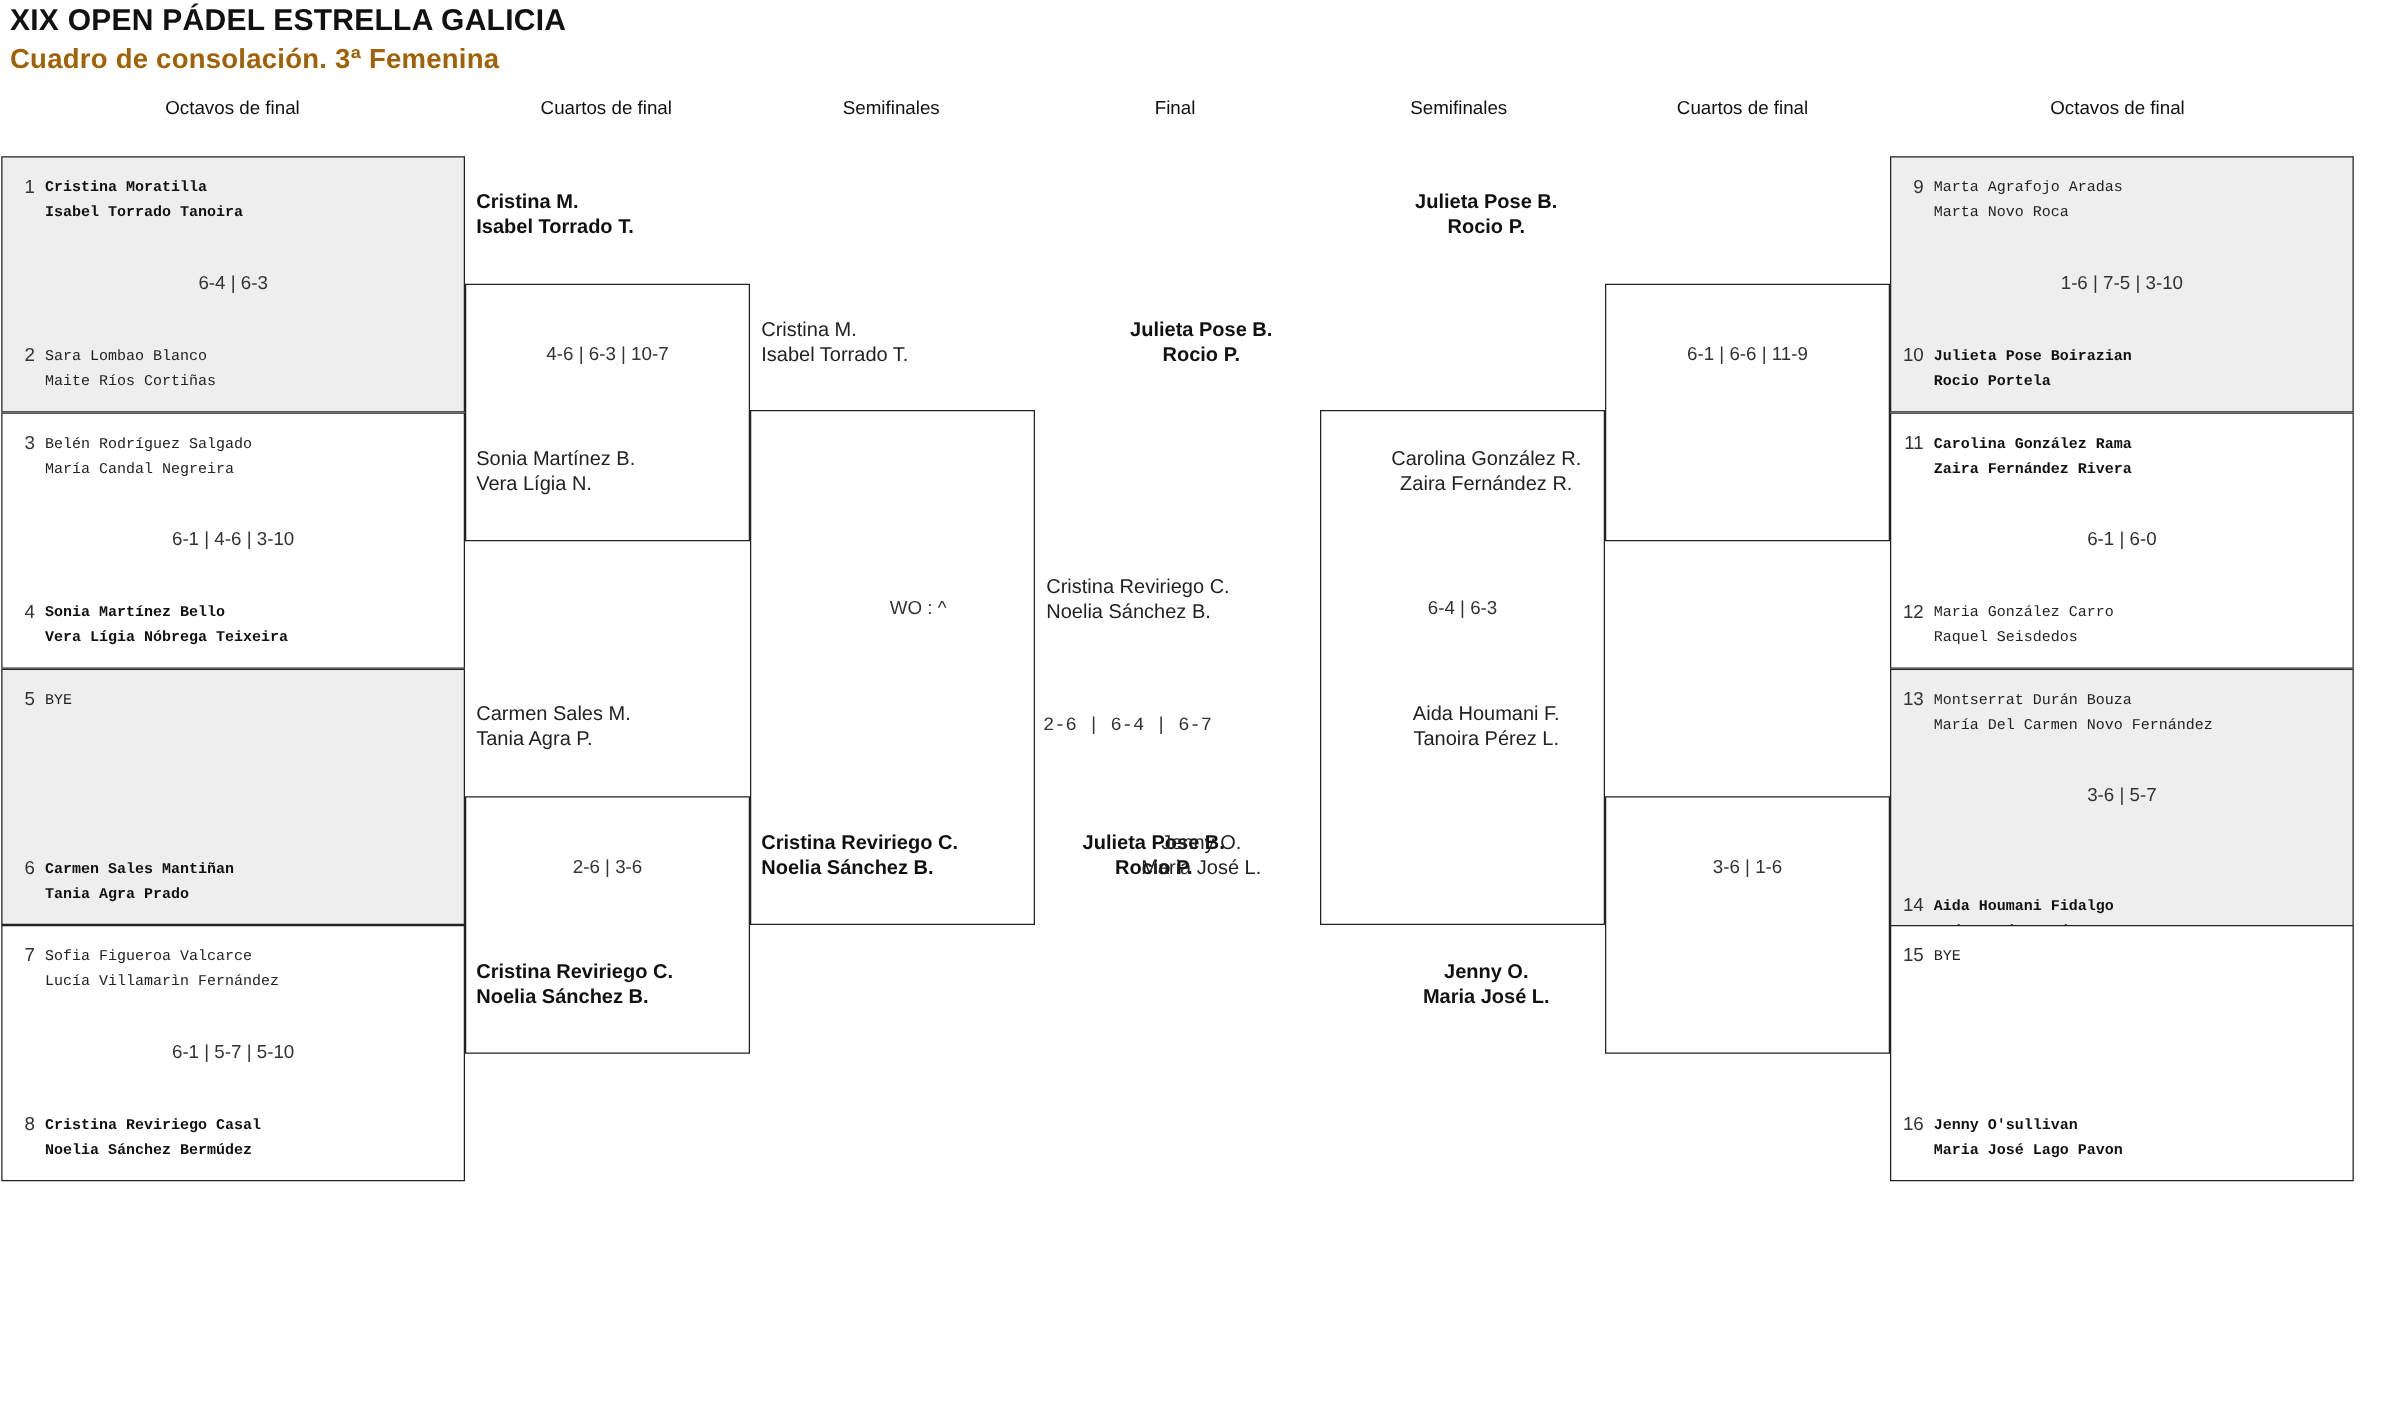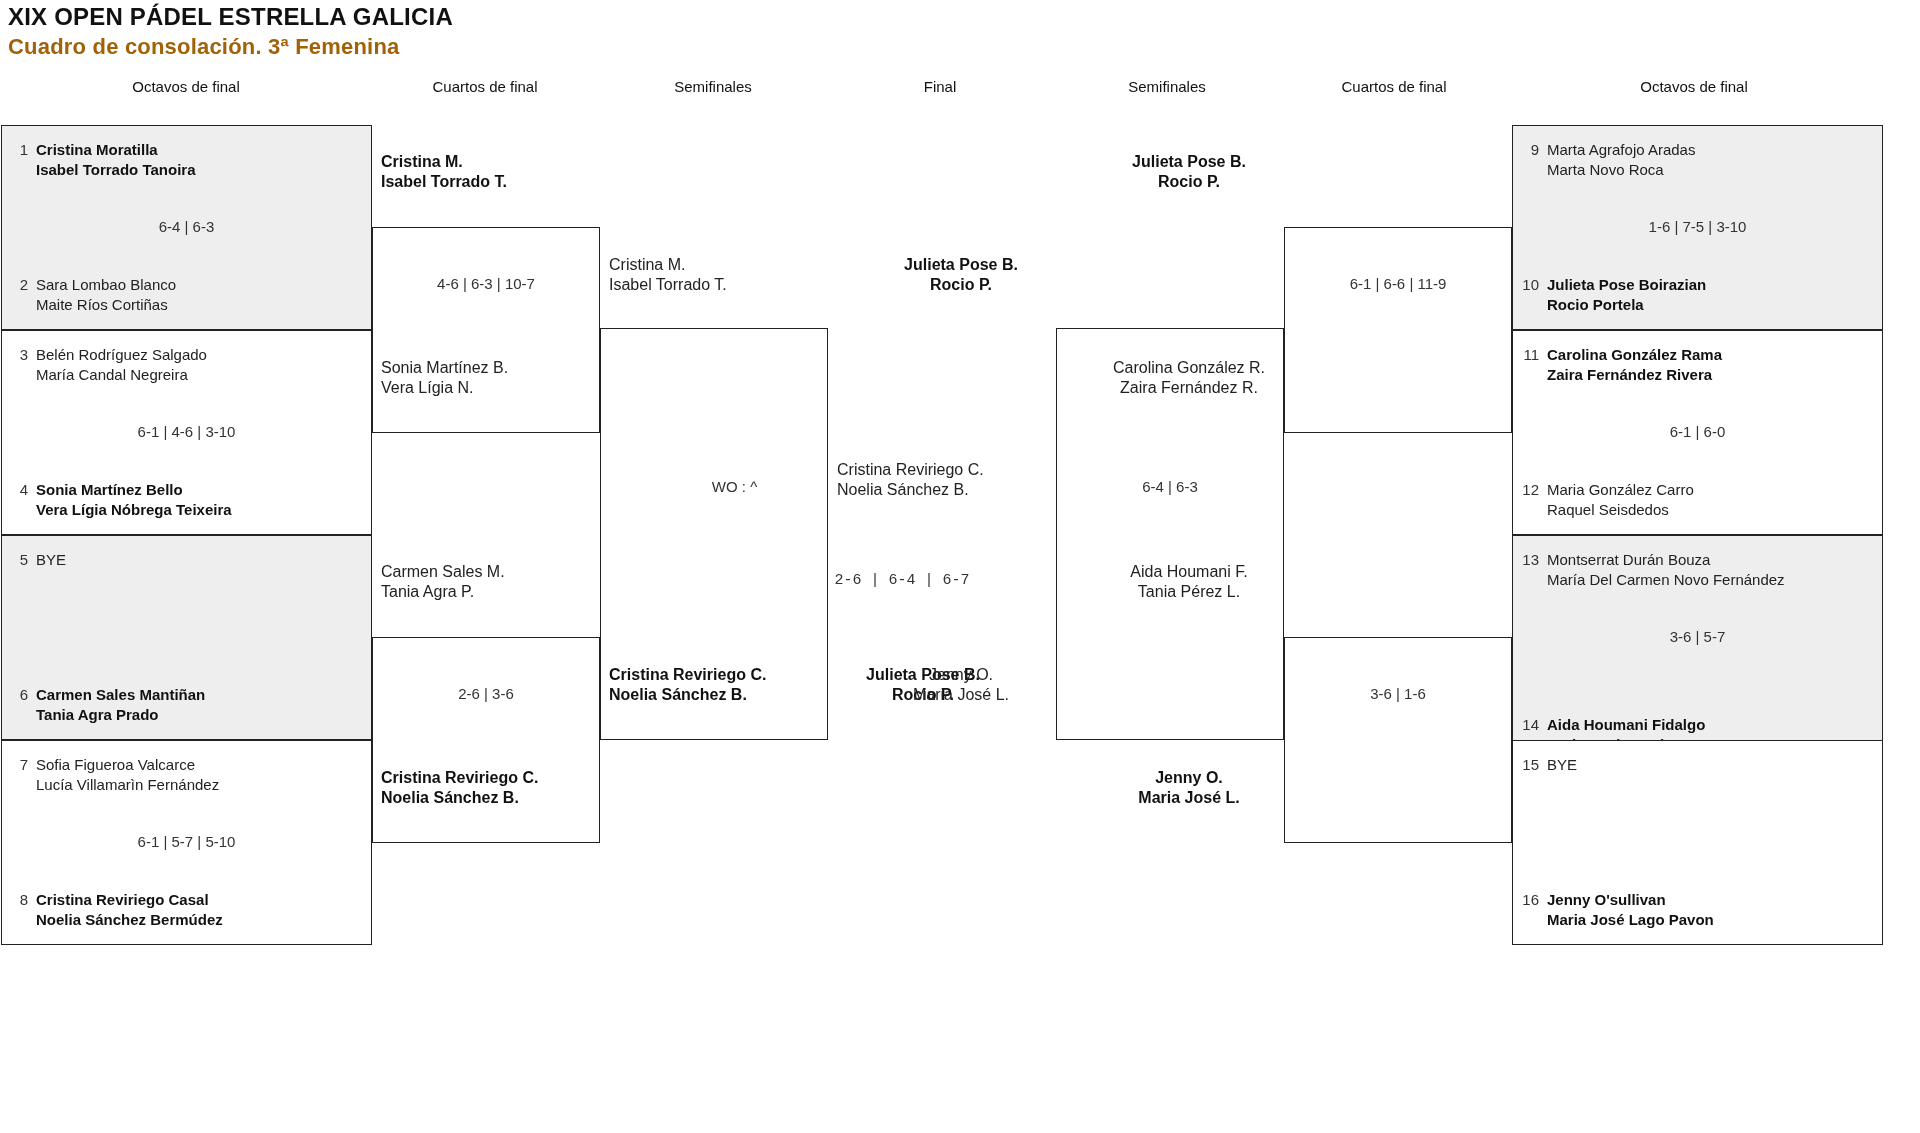--- a/index.html
+++ b/index.html
@@ -21,21 +21,21 @@
 
   
   .round-header{position:absolute;top:78px;font-size:15px;color:#111;text-align:center;
                 white-space:nowrap;transform:translateX(-50%);}
 
   
   .seedbox{position:absolute;box-sizing:border-box;border:1px solid #222;background:#ffffff;}
   .seedbox.shaded{background:#eeeeee;}
   .seedbox .team{position:absolute;display:flex;align-items:flex-start;gap:8px;}
   .seedbox .seedno{font-size:15px;color:#333;min-width:18px;text-align:right;line-height:20px;}
-  .seedbox .names{font-size:15px;line-height:20px;color:#222;white-space:nowrap;}
+  .seedbox .names{font-size:12px;line-height:20px;color:#222;white-space:nowrap;font-family:Liberation Mono, monospace;}
   .seedbox .names.winner{font-weight:bold;color:#111;}
   .seedbox .score{position:absolute;left:0;right:0;text-align:center;font-size:15px;color:#333;}
 
   
   .team.top{left:8px;top:14px;}
   .team.bot{left:8px;bottom:14px;}
   .score.mid{top:92px;}
 
   
   .frame{position:absolute;box-sizing:border-box;border:1px solid #222;background:transparent;}
@@ -132,21 +132,21 @@
 <div class="lbl winner rt" style="left:866px;top:255px;width:190px;"><span>Julieta Pose B.</span><br><span>Rocio P.</span></div>
 <div class="frame" style="left:1056px;top:328px;width:228px;height:412px;"></div>
 <div class="scorelbl" style="left:1056px;top:478px;width:228px;">6-4 | 6-3</div>
 <div class="lbl rt" style="left:866px;top:665px;width:190px;"><span>Jenny O.</span><br><span>Maria José L.</span></div>
 
 <div class="lbl winner rt" style="left:1094px;top:152px;width:190px;"><span>Julieta Pose B.</span><br><span>Rocio P.</span></div>
 <div class="frame" style="left:1284px;top:227px;width:228px;height:206px;"></div>
 <div class="scorelbl" style="left:1284px;top:275px;width:228px;">6-1 | 6-6 | 11-9</div>
 <div class="lbl rt" style="left:1094px;top:358px;width:190px;"><span>Carolina González R.</span><br><span>Zaira Fernández R.</span></div>
 
-<div class="lbl rt" style="left:1094px;top:562px;width:190px;"><span>Aida Houmani F.</span><br><span>Tania Pérez L.</span></div>
+<div class="lbl rt" style="left:1094px;top:562px;width:190px;"><span>Aida Houmani F.</span><br><span>Tanoira Pérez L.</span></div>
 <div class="frame" style="left:1284px;top:637px;width:228px;height:206px;"></div>
 <div class="scorelbl" style="left:1284px;top:685px;width:228px;">3-6 | 1-6</div>
 <div class="lbl winner rt" style="left:1094px;top:768px;width:190px;"><span>Jenny O.</span><br><span>Maria José L.</span></div>
 
 <div class="seedbox shaded" style="left:1512px;top:125px;width:371px;height:205px;">
   <div class="team top">
     <span class="seedno">9</span>
     <span class="names"><span>Marta Agrafojo Aradas</span><br><span>Marta Novo Roca</span></span>
   </div>
   <div class="score mid">1-6 | 7-5 | 3-10</div>

